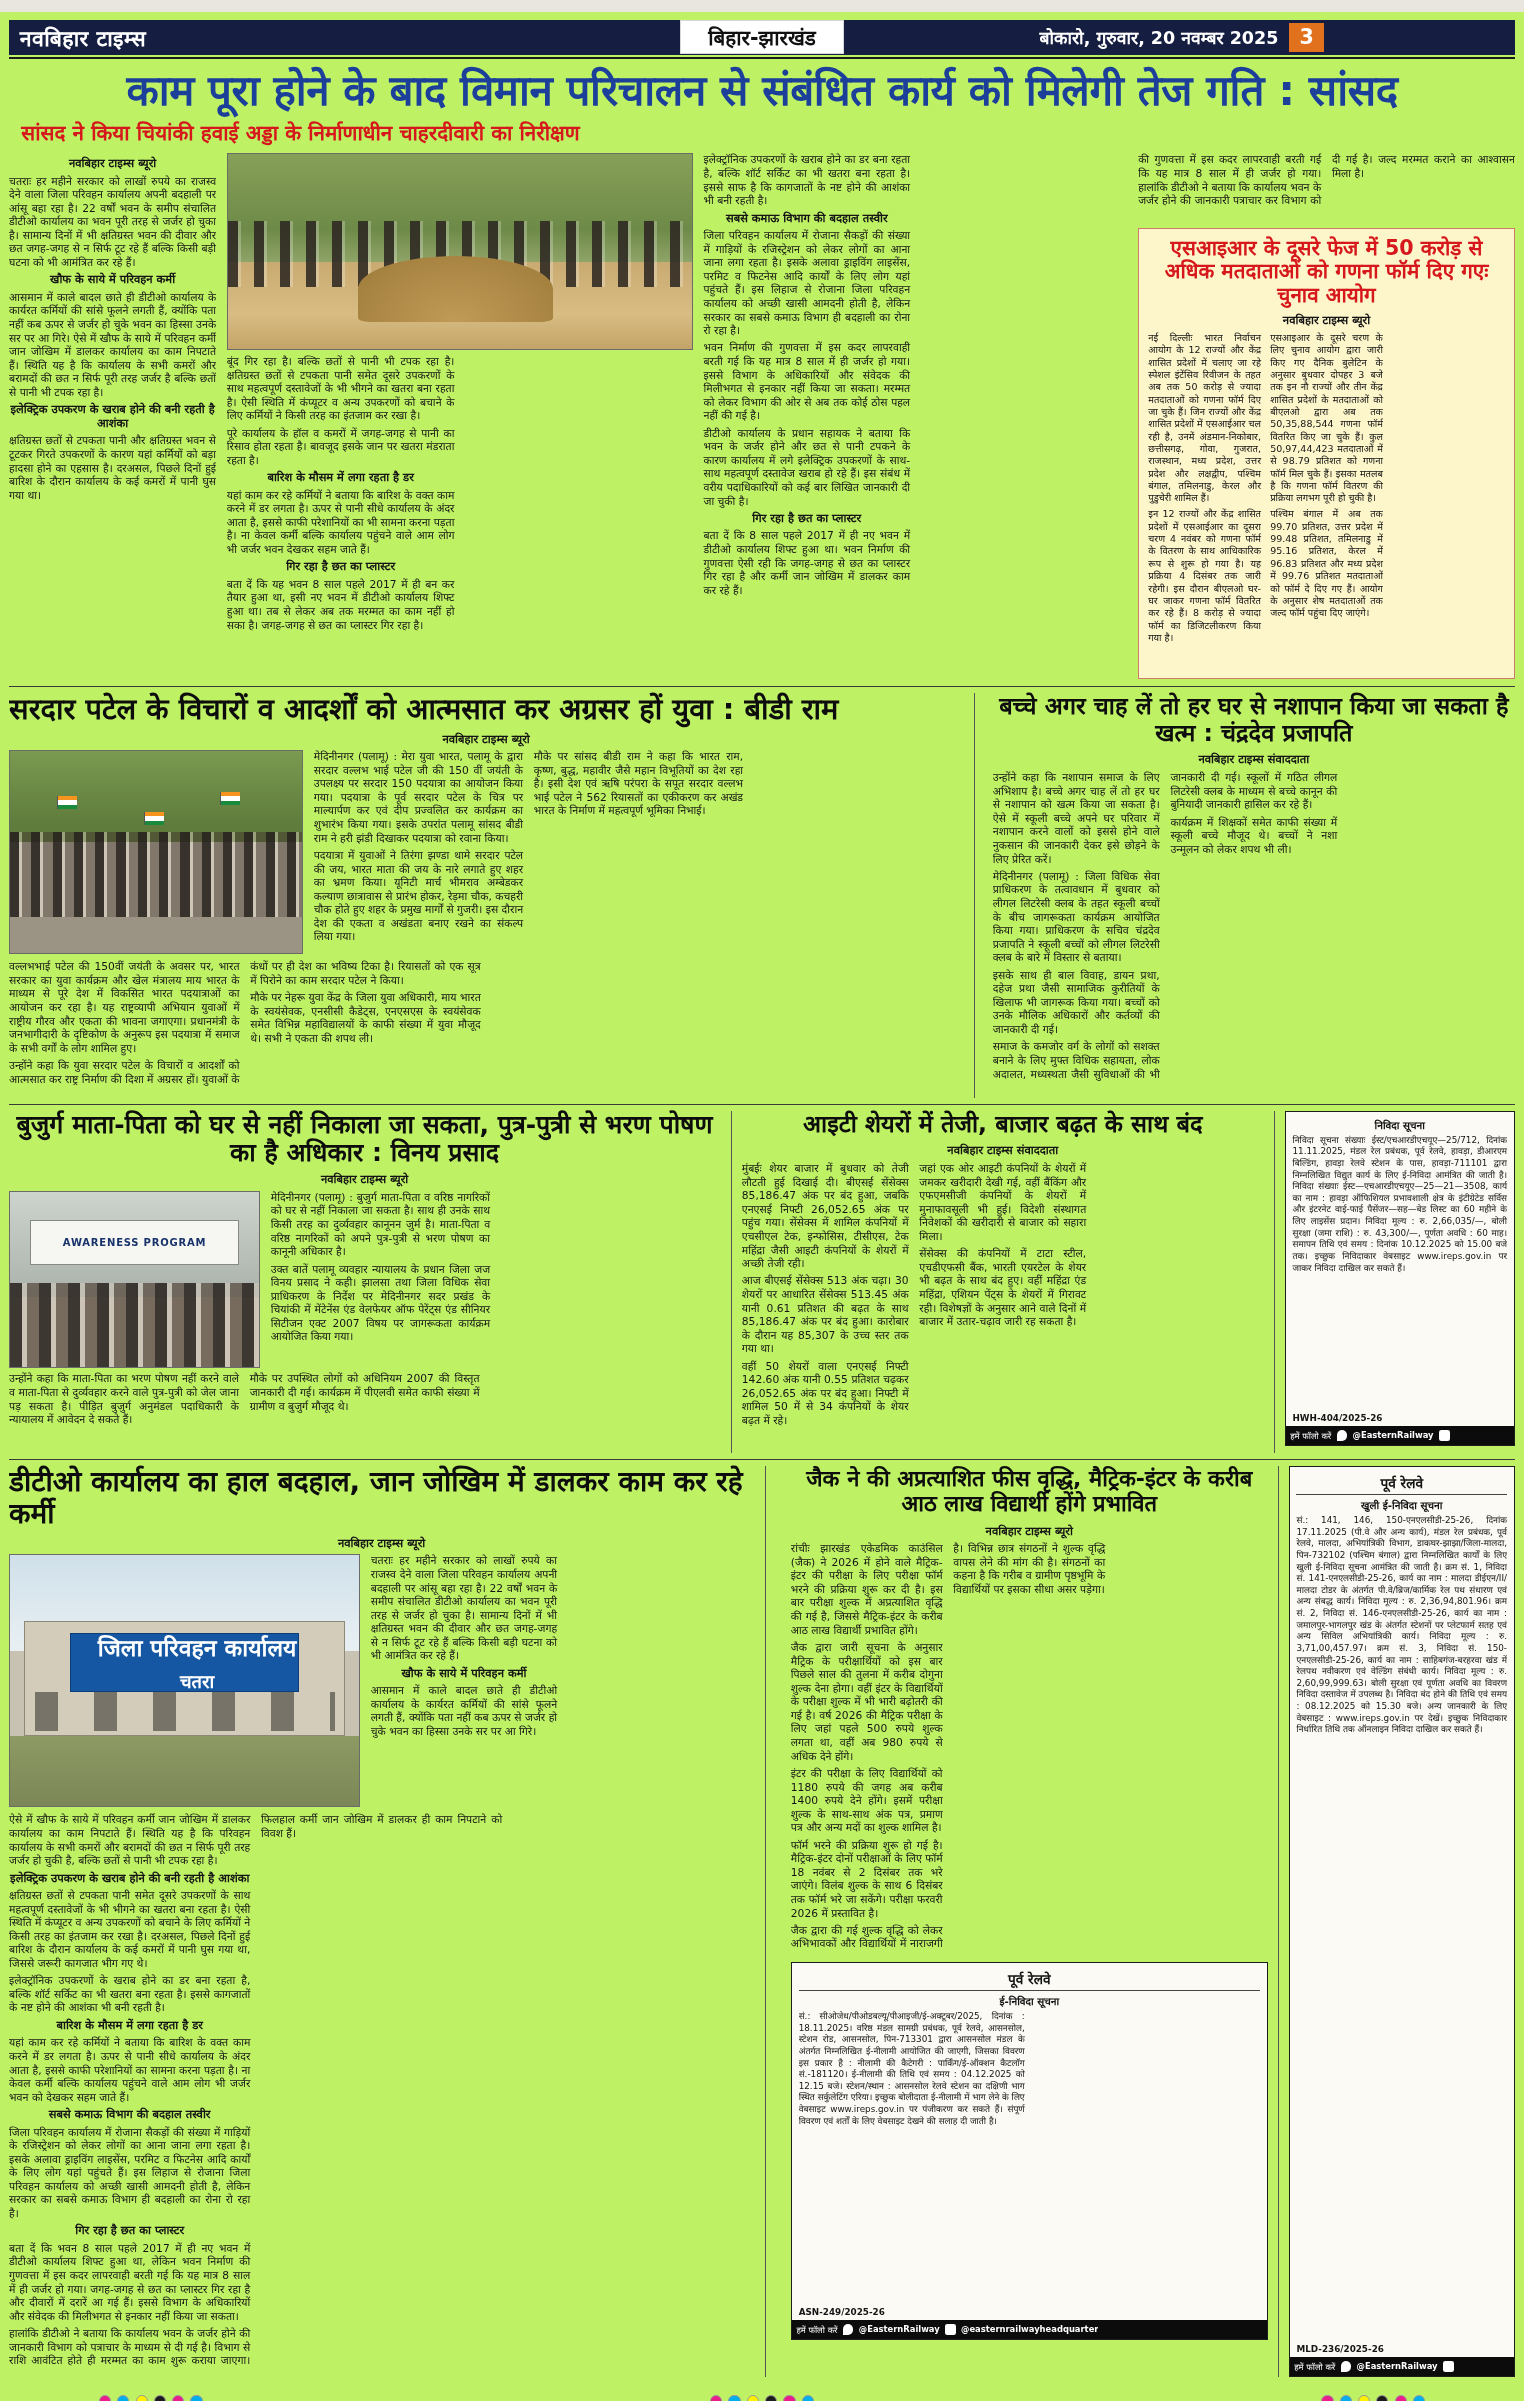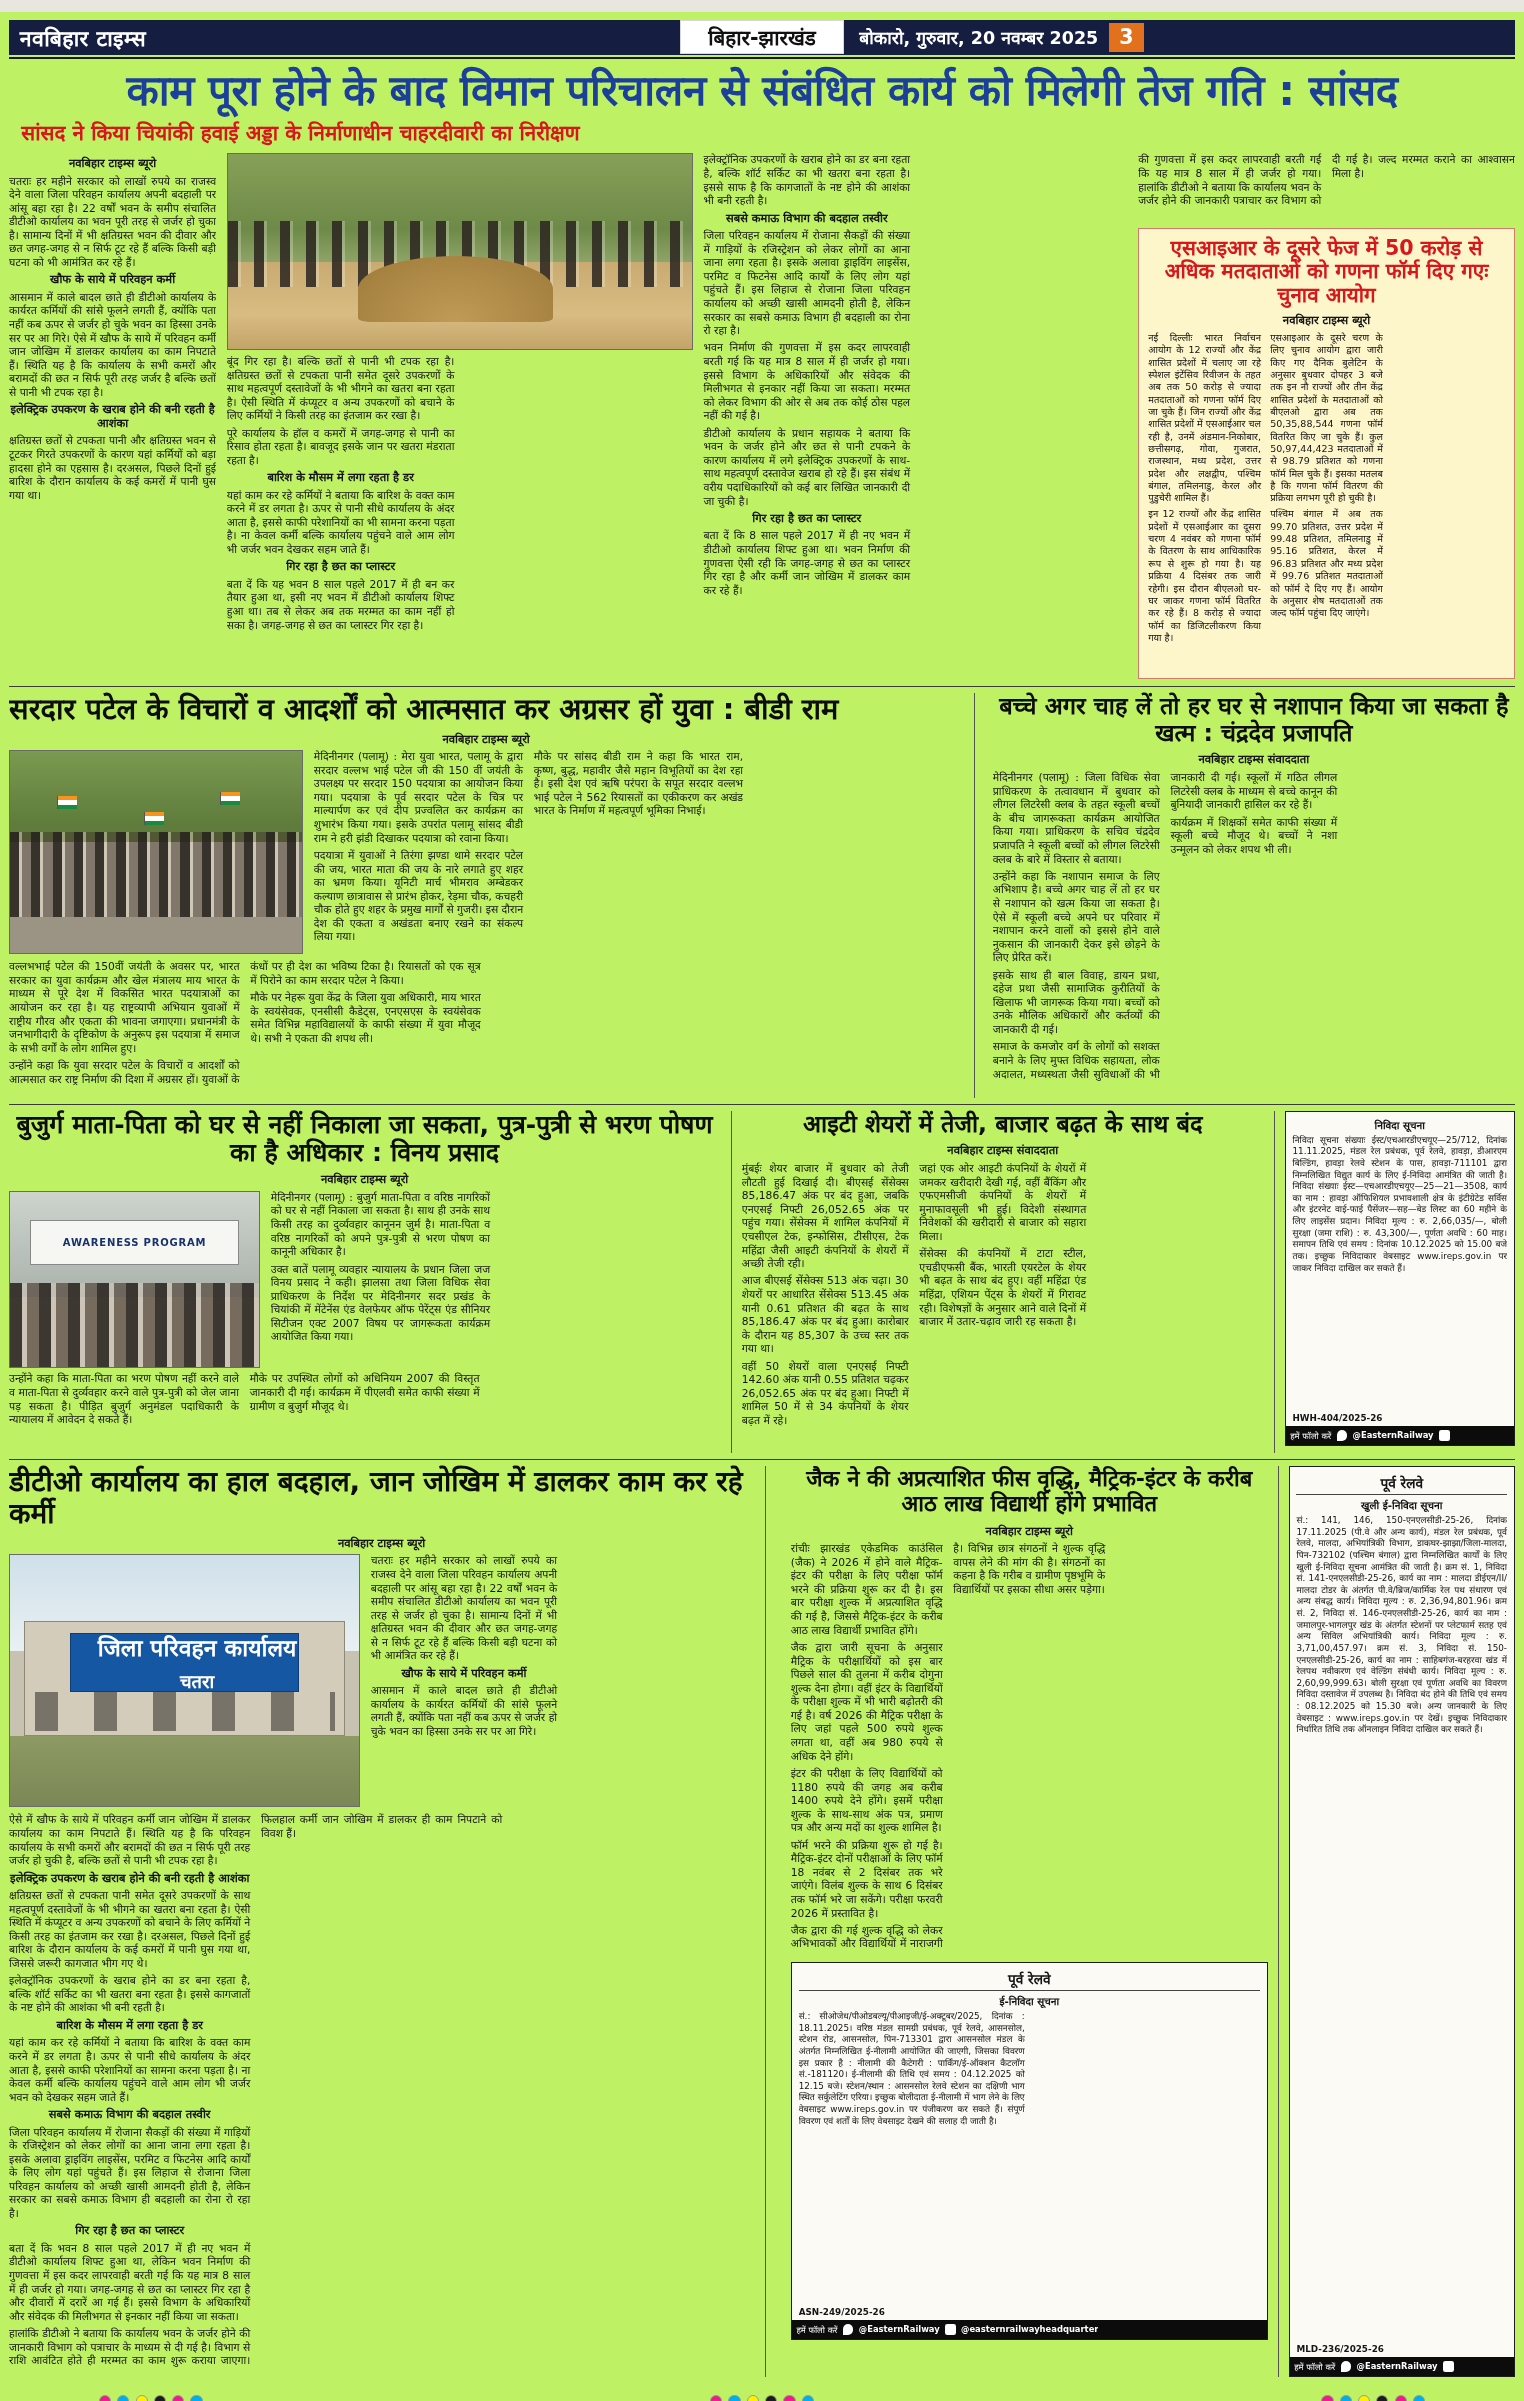--- a/index.html
+++ b/index.html
@@ -9,21 +9,21 @@
     background: #bef264; color: #141414; overflow: hidden;
     padding: 7.6px 9.1px 35px;
   }
   
   .masthead {
     height: 35px; background: #151d40; display: flex; align-items: center;
     padding: 0 10.7px; gap: 15.2px;
   }
   .mh-paper { color: #fff; font-size: 21.3px; font-weight: bold; flex: 1; letter-spacing: 0.4px; }
   .mh-section { background: #fff; color: #101010; font-size: 20.6px; font-weight: bold; padding: 2.3px 27.4px; border: 0.8px solid #d8d8d8; }
-  .mh-right { flex: 1; display: flex; justify-content: flex-start; align-items: center; gap: 10.7px; }
+  .mh-right { flex: 1; display: flex; justify-content: center; align-items: center; gap: 10.7px; }
   .mh-date { color: #fff; font-size: 17.5px; font-weight: bold; }
   .mh-pageno { background: #e2711d; color: #fff; font-size: 20.6px; font-weight: bold; width: 35px; height: 29px; display: flex; align-items: center; justify-content: center; }
   .mh-rule { border-bottom: 2.3px double #1b1b1b; margin: 2.3px 0 3px; }
 
   
   .lead-headline {
     color: #1c3f9a; font-size: 42px; font-weight: 800; line-height: 1.08;
     text-align: center; padding: 6.1px 3px 3px; letter-spacing: -0.4px;
   }
   .lead-subhead { color: #d6171b; font-size: 20.6px; font-weight: bold; padding: 1.5px 4.6px 4.6px 12.2px; }
@@ -238,22 +238,22 @@
       <div class="s2-bottom">
           <p class="para">वल्लभभाई पटेल की 150वीं जयंती के अवसर पर, भारत सरकार का युवा कार्यक्रम और खेल मंत्रालय माय भारत के माध्यम से पूरे देश में विकसित भारत पदयात्राओं का आयोजन कर रहा है। यह राष्ट्रव्यापी अभियान युवाओं में राष्ट्रीय गौरव और एकता की भावना जगाएगा। प्रधानमंत्री के जनभागीदारी के दृष्टिकोण के अनुरूप इस पदयात्रा में समाज के सभी वर्गों के लोग शामिल हुए।</p>
           <p class="para">उन्होंने कहा कि युवा सरदार पटेल के विचारों व आदर्शों को आत्मसात कर राष्ट्र निर्माण की दिशा में अग्रसर हों। युवाओं के कंधों पर ही देश का भविष्य टिका है। रियासतों को एक सूत्र में पिरोने का काम सरदार पटेल ने किया।</p>
           <p class="para">मौके पर नेहरू युवा केंद्र के जिला युवा अधिकारी, माय भारत के स्वयंसेवक, एनसीसी कैडेट्स, एनएसएस के स्वयंसेवक समेत विभिन्न महाविद्यालयों के काफी संख्या में युवा मौजूद थे। सभी ने एकता की शपथ ली।</p>
         </div>
     </article>
     <article class="s2-right">
       <h2 class="art-head">बच्चे अगर चाह लें तो हर घर से नशापान किया जा सकता है खत्म : चंद्रदेव प्रजापति</h2>
       <div class="byline">नवबिहार टाइम्स संवाददाता</div>
       <div class="s2-right-cols cols3">
+          <p class="para">उन्होंने कहा कि नशापान समाज के लिए अभिशाप है। बच्चे अगर चाह लें तो हर घर से नशापान को खत्म किया जा सकता है। ऐसे में स्कूली बच्चे अपने घर परिवार में नशापान करने वालों को इससे होने वाले नुकसान की जानकारी देकर इसे छोड़ने के लिए प्रेरित करें।</p>
           <p class="para">मेदिनीनगर (पलामू) : जिला विधिक सेवा प्राधिकरण के तत्वावधान में बुधवार को लीगल लिटरेसी क्लब के तहत स्कूली बच्चों के बीच जागरूकता कार्यक्रम आयोजित किया गया। प्राधिकरण के सचिव चंद्रदेव प्रजापति ने स्कूली बच्चों को लीगल लिटरेसी क्लब के बारे में विस्तार से बताया।</p>
-          <p class="para">उन्होंने कहा कि नशापान समाज के लिए अभिशाप है। बच्चे अगर चाह लें तो हर घर से नशापान को खत्म किया जा सकता है। ऐसे में स्कूली बच्चे अपने घर परिवार में नशापान करने वालों को इससे होने वाले नुकसान की जानकारी देकर इसे छोड़ने के लिए प्रेरित करें।</p>
           <p class="para">इसके साथ ही बाल विवाह, डायन प्रथा, दहेज प्रथा जैसी सामाजिक कुरीतियों के खिलाफ भी जागरूक किया गया। बच्चों को उनके मौलिक अधिकारों और कर्तव्यों की जानकारी दी गई।</p>
           <p class="para">समाज के कमजोर वर्ग के लोगों को सशक्त बनाने के लिए मुफ्त विधिक सहायता, लोक अदालत, मध्यस्थता जैसी सुविधाओं की भी जानकारी दी गई। स्कूलों में गठित लीगल लिटरेसी क्लब के माध्यम से बच्चे कानून की बुनियादी जानकारी हासिल कर रहे हैं।</p>
           <p class="para">कार्यक्रम में शिक्षकों समेत काफी संख्या में स्कूली बच्चे मौजूद थे। बच्चों ने नशा उन्मूलन को लेकर शपथ भी ली।</p>
         </div>
     </article>
   </section>
 
   <section class="sec3">
     <article class="s3-left">
       <h2 class="art-head">बुजुर्ग माता-पिता को घर से नहीं निकाला जा सकता, पुत्र-पुत्री से भरण पोषण का है अधिकार : विनय प्रसाद</h2>

